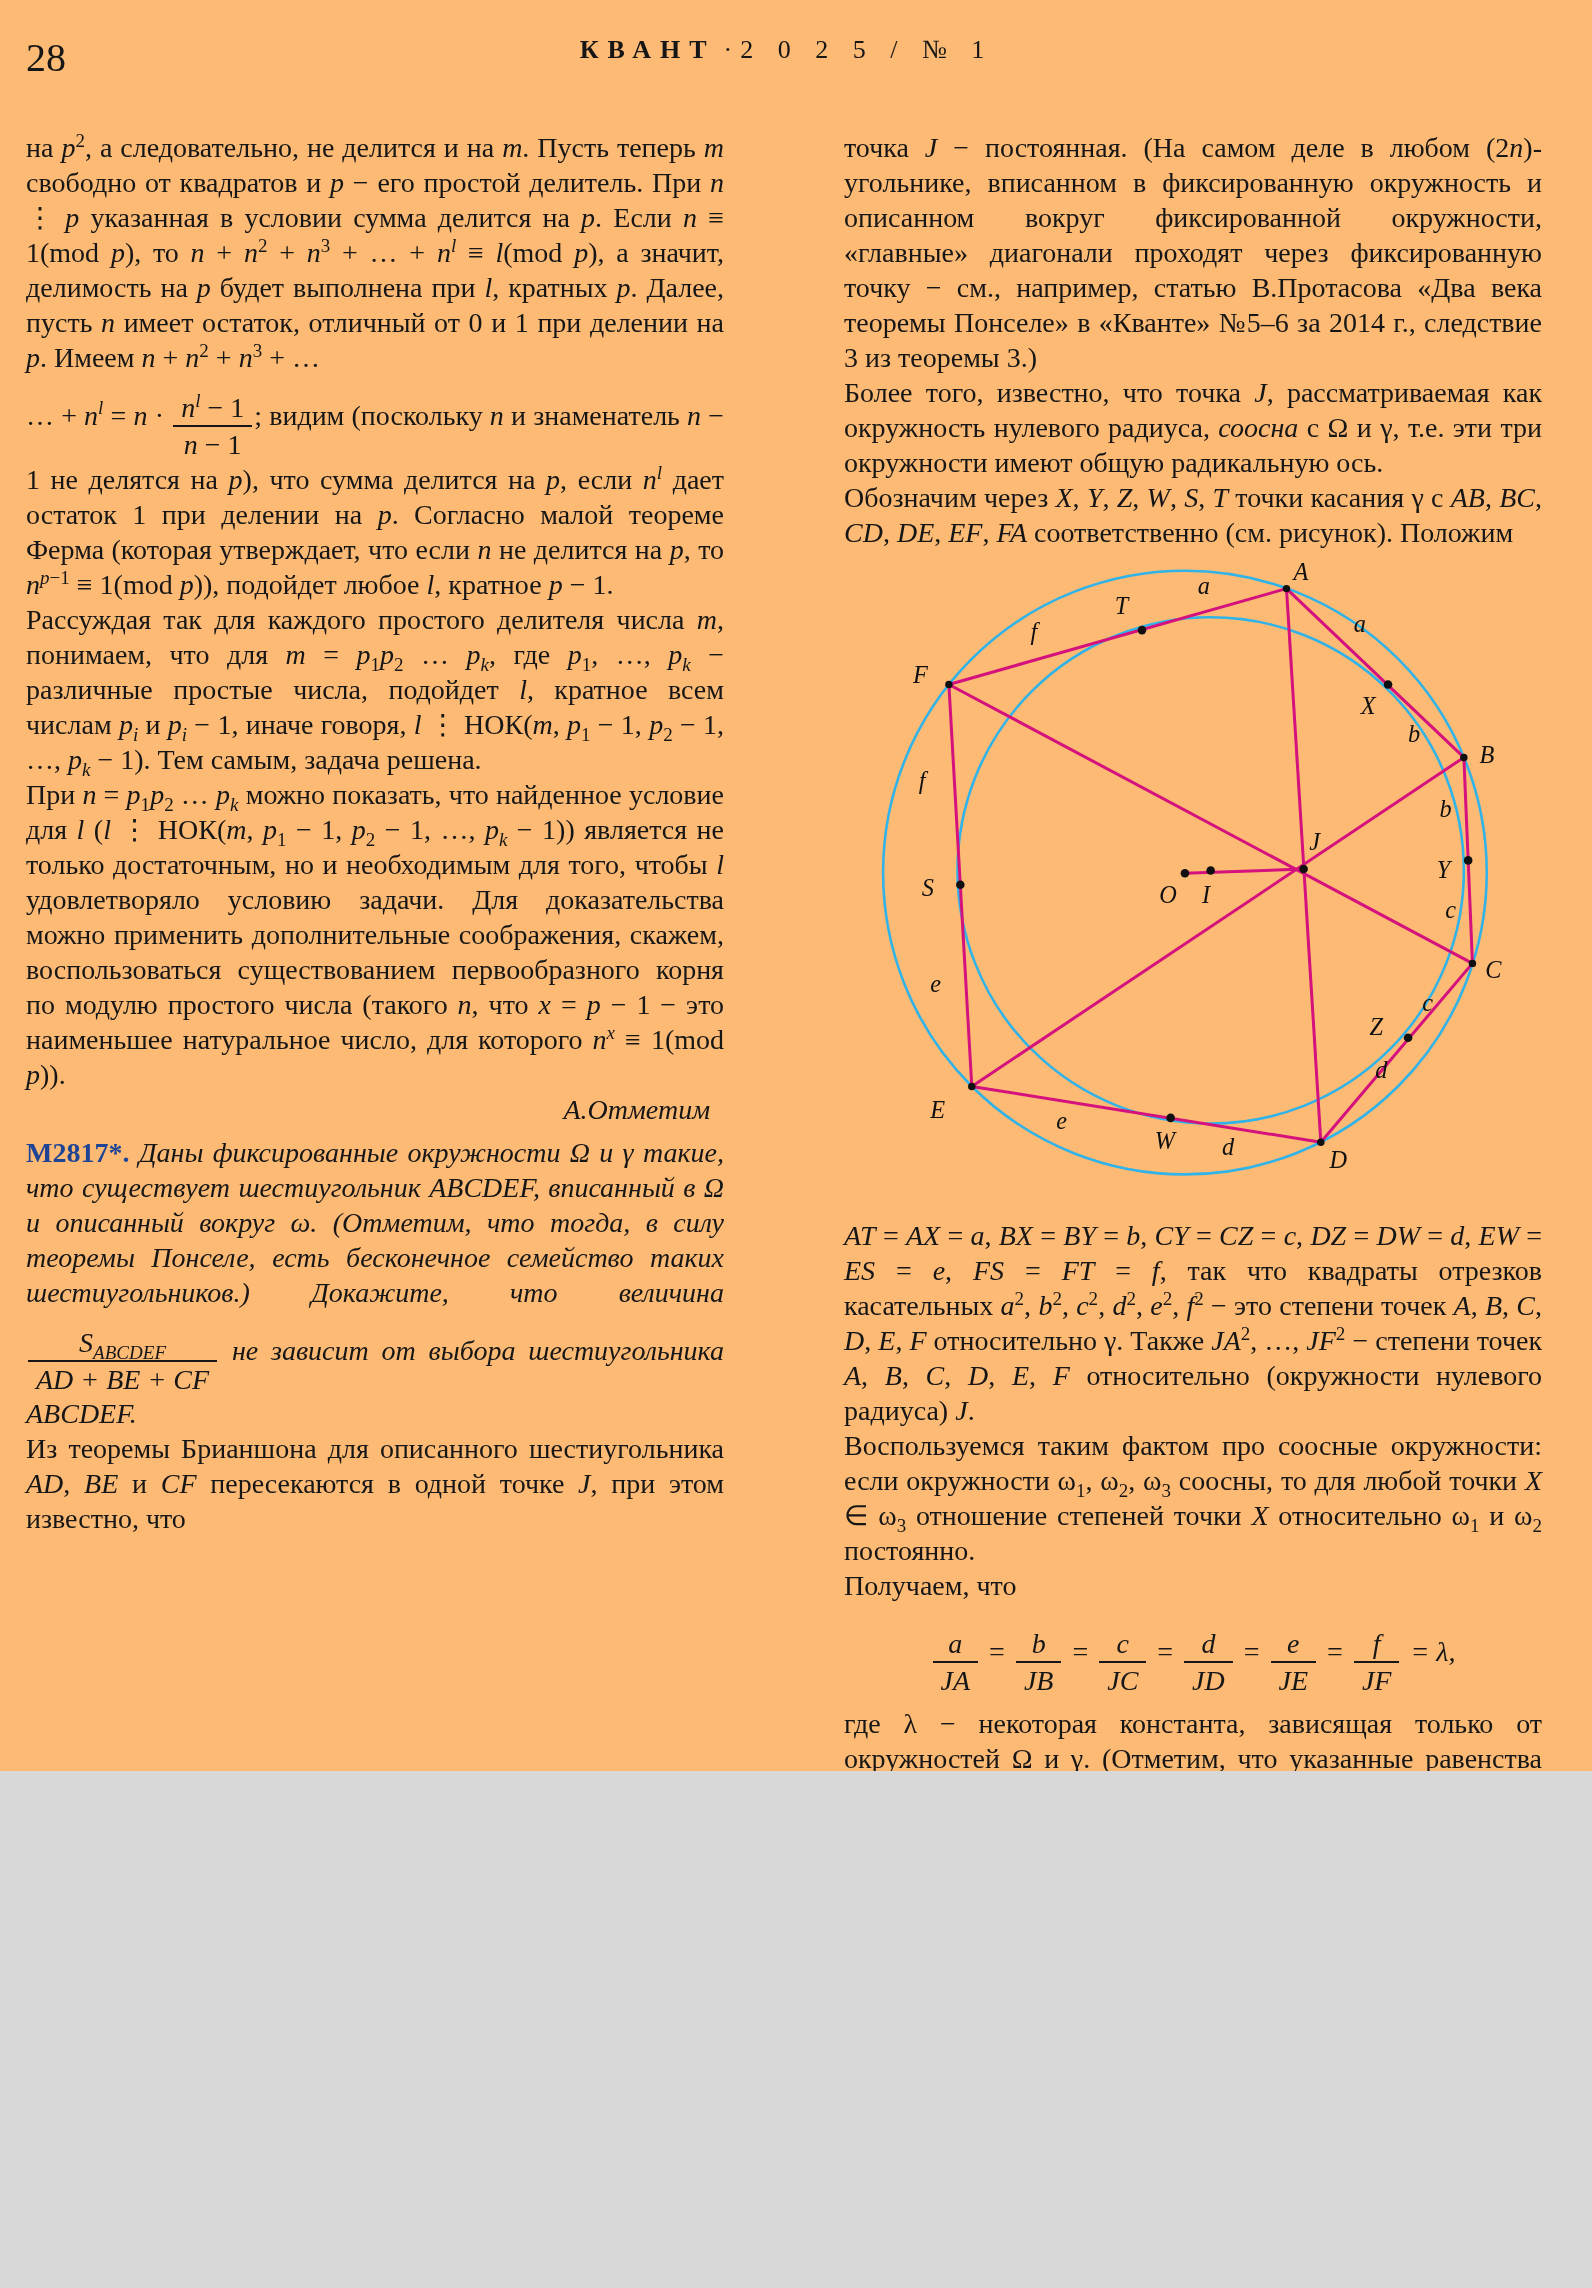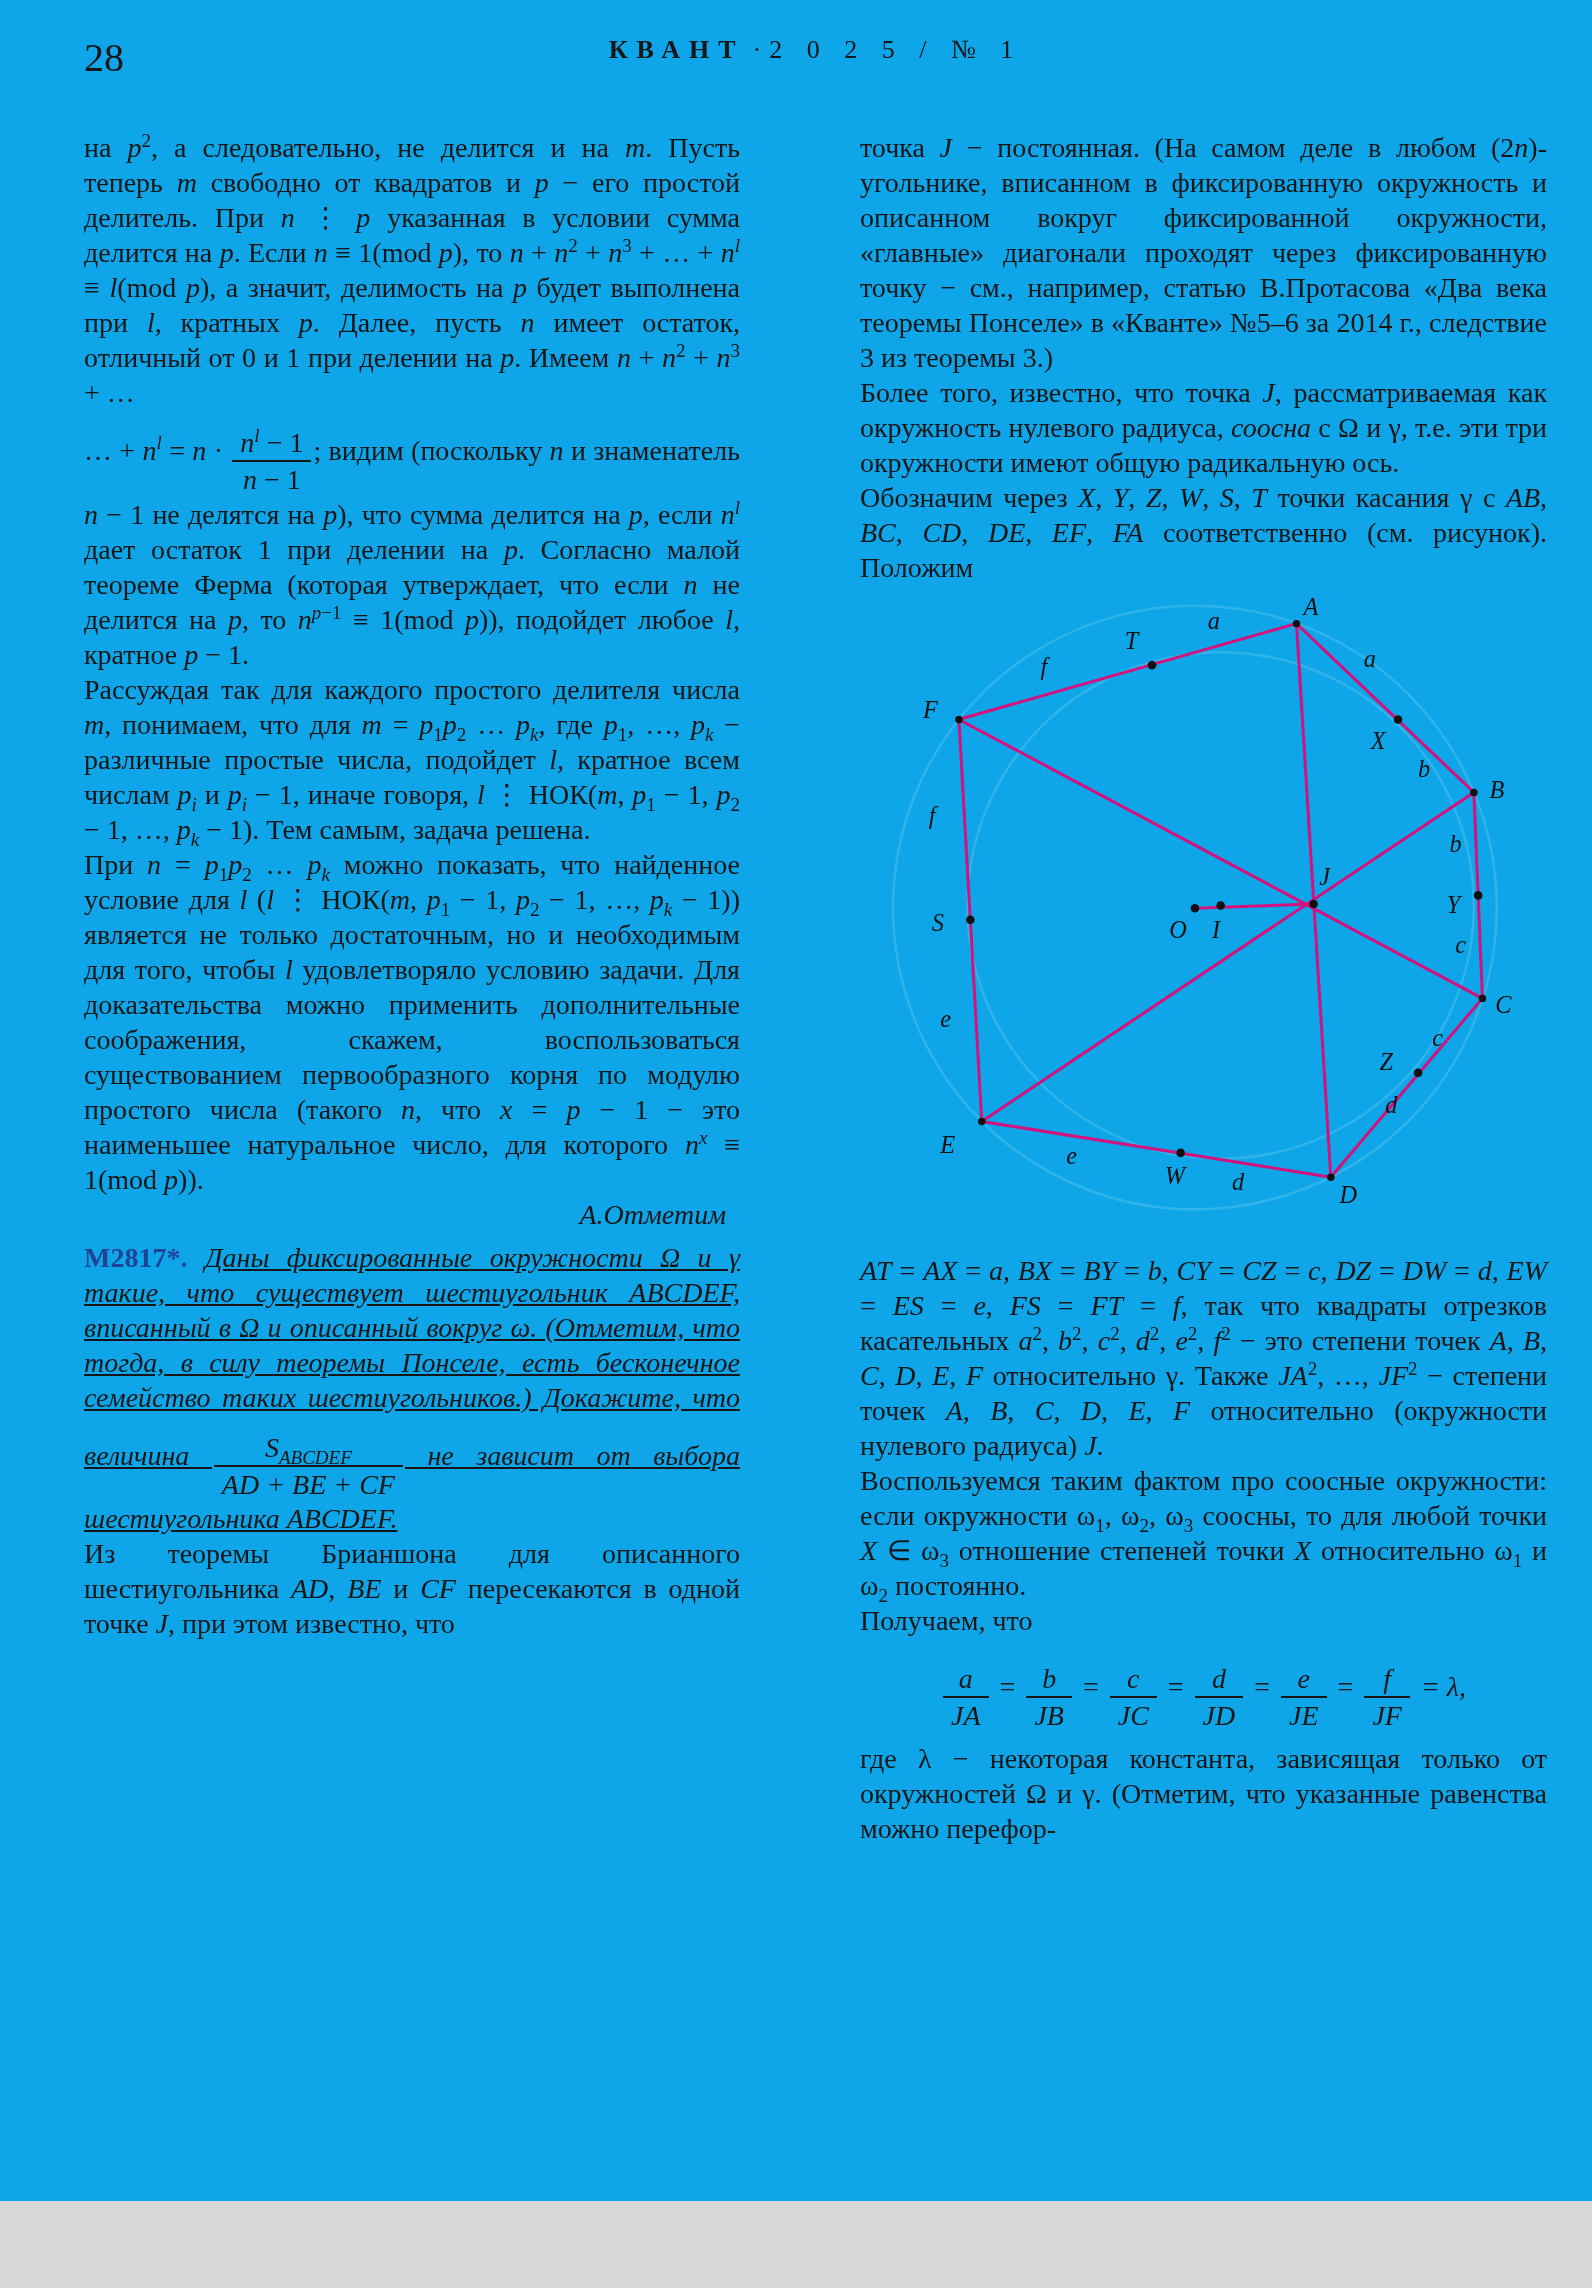--- a/index.html
+++ b/index.html
@@ -3,25 +3,25 @@
 <meta charset="utf-8">
 <style>
   :root{
     --circle:#2fb3e8;
     --line:#d4117c;
     --problem:#1f4496;
     --text:#161616;
   }
   html,body{margin:0;padding:0;background:#d8d8d8;}
   .page{
-    width:1592px;height:2201px;box-sizing:border-box;
-    background:#0ea5e9;color:var(--text);
+    width:1592px;height:1771px;box-sizing:border-box;
+    background:#fdba74;color:var(--text);
     font-family:"Liberation Serif",serif;
     font-size:28px;line-height:35px;
-    padding:28px 45px 40px 84px;
+    padding:28px 45px 40px 26px;
     overflow:hidden;position:relative;
   }
   header{position:relative;height:72px;}
   .pagenum{font-size:40px;line-height:60px;}
   .running-title{
     position:absolute;top:4px;left:0;right:0;text-align:center;
     font-size:26px;letter-spacing:9px;white-space:nowrap;
   }
   .running-title .jt{font-weight:bold;}
   .running-title .dot{margin:0 8px;letter-spacing:0;}
@@ -29,21 +29,21 @@
   .col{width:698px;}
   p{margin:0;text-align:justify;}
   sup{font-size:68%;line-height:0;}
   sub{font-size:68%;line-height:0;}
   .frac{display:inline-block;vertical-align:middle;text-align:center;line-height:1.12;padding:1px 2px;}
   .frac .num{display:block;padding:0 8px 2px;margin-top:16px;}
   .frac .den{display:block;border-top:2px solid currentColor;padding:2px 8px 0;}
   .sig{text-align:right;font-style:italic;padding-right:14px;}
   .problem{margin-top:8px;}
   .pnum{color:var(--problem);font-weight:bold;}
-  .pbody{font-style:italic;text-decoration:underline;}
+  .pbody{font-style:italic;}
   figure{margin:10px 0 12px;text-align:center;}
   .equation{text-align:center;margin:8px 0;font-style:italic;}
   .equation .eq{margin:0 9px;font-style:normal;}
   .equation .lam{margin-left:9px;}
   
   .ccircle{fill:none;stroke:var(--circle);stroke-width:1.8;}
   .mline{fill:none;stroke:var(--line);stroke-width:2.1;stroke-linejoin:round;}
   .dot{fill:#101010;stroke:none;}
   .fig-label{font-family:"Liberation Serif",serif;font-style:italic;font-size:17px;fill:#101010;}
 </style>

